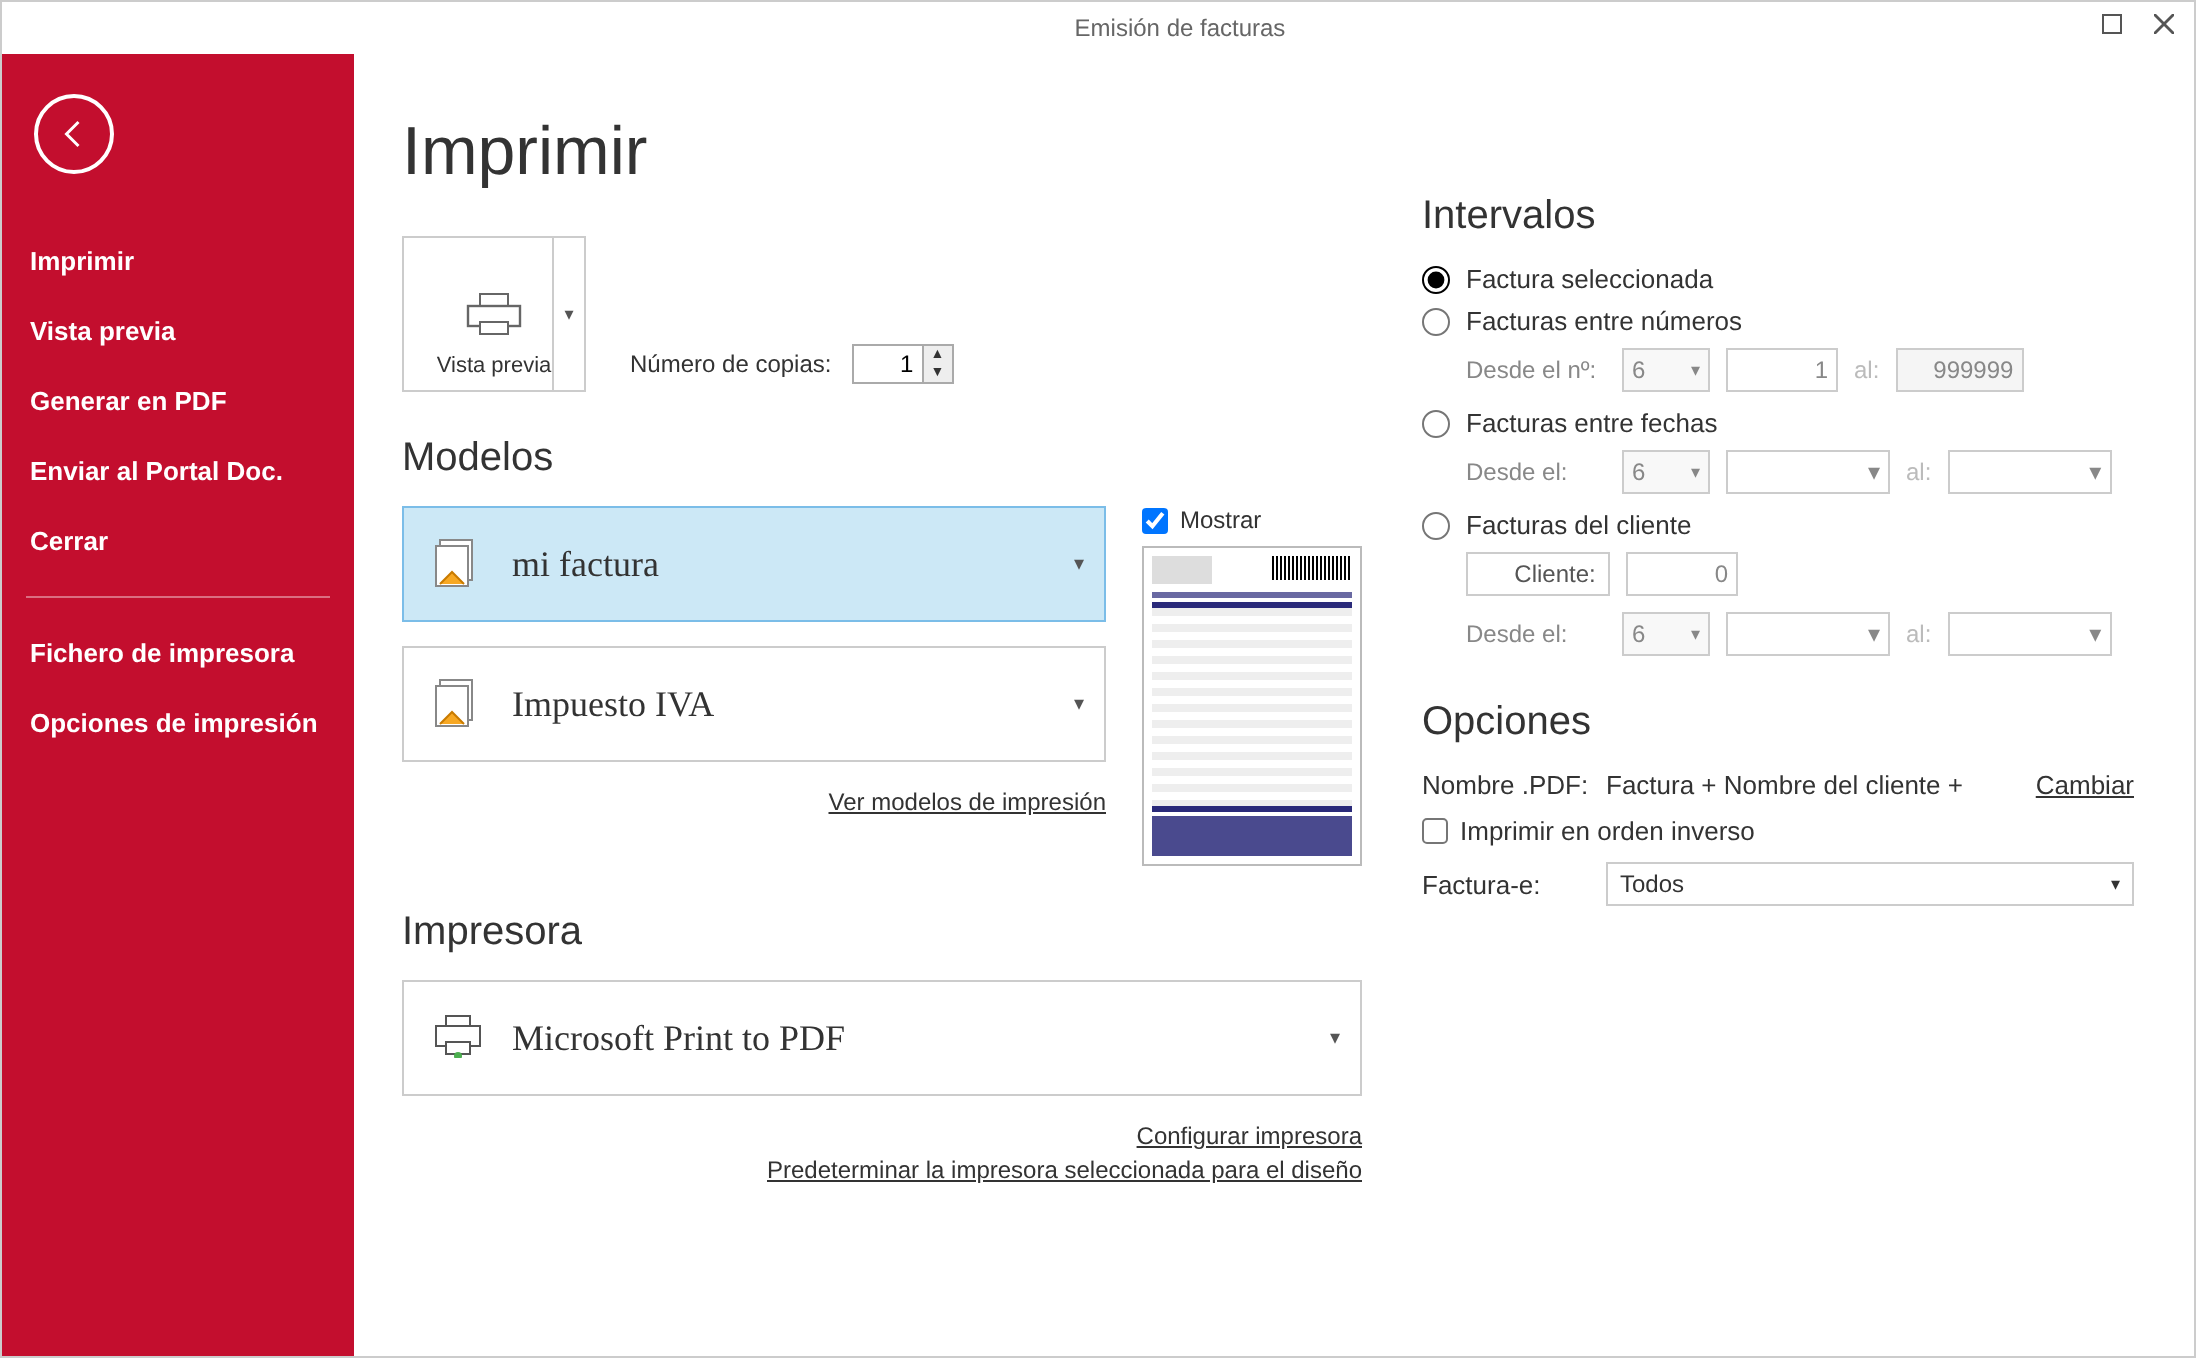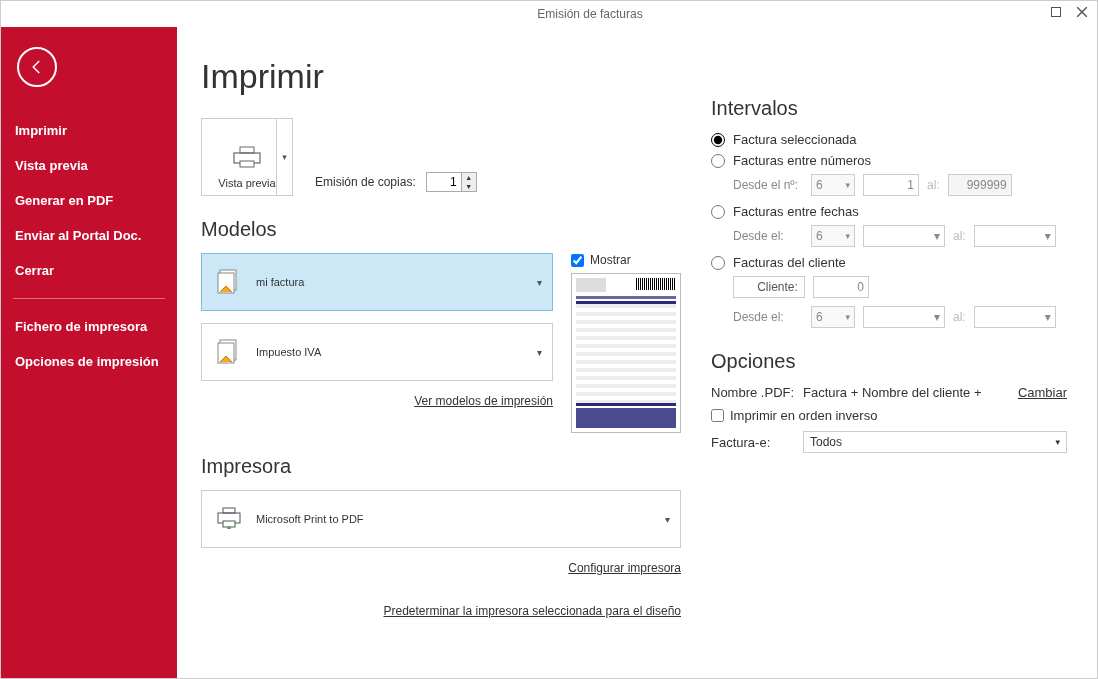--- a/index.html
+++ b/index.html
@@ -25,21 +25,21 @@
 .vista-box .split { position: absolute; right: 0; top: 0; bottom: 0; width: 16px; border-left: 1px solid #ccc; display:flex; align-items:center; justify-content:center; }
 .vista-box .lbl { font-size: 11px; position: absolute; bottom: 6px; }
 .copies-lbl { font-size: 12px; }
 .spinner { display:flex; align-items:center; }
 .spinner input { width: 36px; height: 20px; border: 1px solid #aaa; text-align: right; padding-right: 4px; font-size: 12px; }
 .spinner .arrows { display:flex; flex-direction:column; border:1px solid #aaa; border-left:none; }
 .spinner .arrows span { font-size: 7px; line-height: 9px; width: 14px; text-align:center; cursor:pointer; background:#eee; }
 .model-item { border: 1px solid #ccc; height: 58px; display:flex; align-items:center; padding: 0 14px; margin-bottom: 12px; cursor:pointer; position:relative; }
 .model-item.selected { background: #cce8f6; border-color: #7bbde8; }
 .model-item .mi-icon { width: 28px; margin-right: 12px; }
-.model-item .mi-text { font-size: 11px; }
+.model-item .mi-text { font-size: 18px; font-family: Liberation Serif, serif; }
 .model-item .mi-drop { position:absolute; right:10px; font-size:10px; color:#555; }
 .link-row { text-align: right; margin-top: 4px; }
 .link-row a, .link-row span.link { color: #333; text-decoration: underline; font-size: 12px; cursor:pointer; }
 .preview-col { }
 .chk-row { display:flex; align-items:center; gap:6px; font-size:12px; margin-bottom: 6px; }
 .chk-row input[type=checkbox] { width:13px; height:13px; }
 .preview-box { width: 110px; height: 160px; border: 1px solid #bbb; background: #fff; padding: 4px; }
 .radio-row { display:flex; align-items:center; gap:8px; font-size:13px; margin: 6px 0; }
 .radio-row input[type=radio] { width:14px; height:14px; accent-color:#000; }
 .sub-row { display:flex; align-items:center; gap:8px; font-size:12px; color:#888; margin: 4px 0 8px 22px; }
@@ -115,21 +115,21 @@
             <rect x="2" y="8" width="26" height="10" fill="none" stroke="#666" stroke-width="1.2"></rect>
             <rect x="8" y="2" width="14" height="6" fill="none" stroke="#666"></rect>
             <rect x="8" y="16" width="14" height="6" fill="#fff" stroke="#666"></rect>
           </svg>
           <span class="lbl">Vista previa</span>
           <div class="split">
               <span style="font-size:9px;color:#555">▾</span>
             </div>
         </div>
         <div style="display:flex;align-items:center;gap:10px;padding-bottom:4px">
-          <span class="copies-lbl">Emisión de copias:</span>
+          <span class="copies-lbl">Número de copias:</span>
           <div class="spinner">
             <input type="text" value="1" style="">
             <div class="arrows">
                 <span>▲</span>
                 <span>▼</span>
               </div>
           </div>
         </div>
       </div>
 
@@ -186,21 +186,21 @@
               <rect x="2" y="6" width="22" height="10" fill="none" stroke="#555"></rect>
               <rect x="7" y="1" width="12" height="5" fill="none" stroke="#555"></rect>
               <rect x="7" y="14" width="12" height="6" fill="#fff" stroke="#555"></rect>
               <circle cx="13" cy="21" r="2" fill="#4caf50"></circle>
             </svg>
         </span>
         <span class="mi-text">Microsoft Print to PDF</span>
         <span class="mi-drop">▾</span>
       </div>
       <div class="link-row"><span class="link">Configurar impresora</span></div>
-      <div class="link-row" style="margin-top:28px"><span class="link">Predeterminar la impresora seleccionada para el diseño</span></div>
+      <div class="link-row" style="margin-top:2px"><span class="link">Predeterminar la impresora seleccionada para el diseño</span></div>
     </div>
 
     <div class="col-right">
       <h2 style="margin-top:40px">Intervalos</h2>
 
       <label class="radio-row">
         <input type="radio" name="intv" checked="" style="">
         <span>Factura seleccionada</span>
       </label>
 

